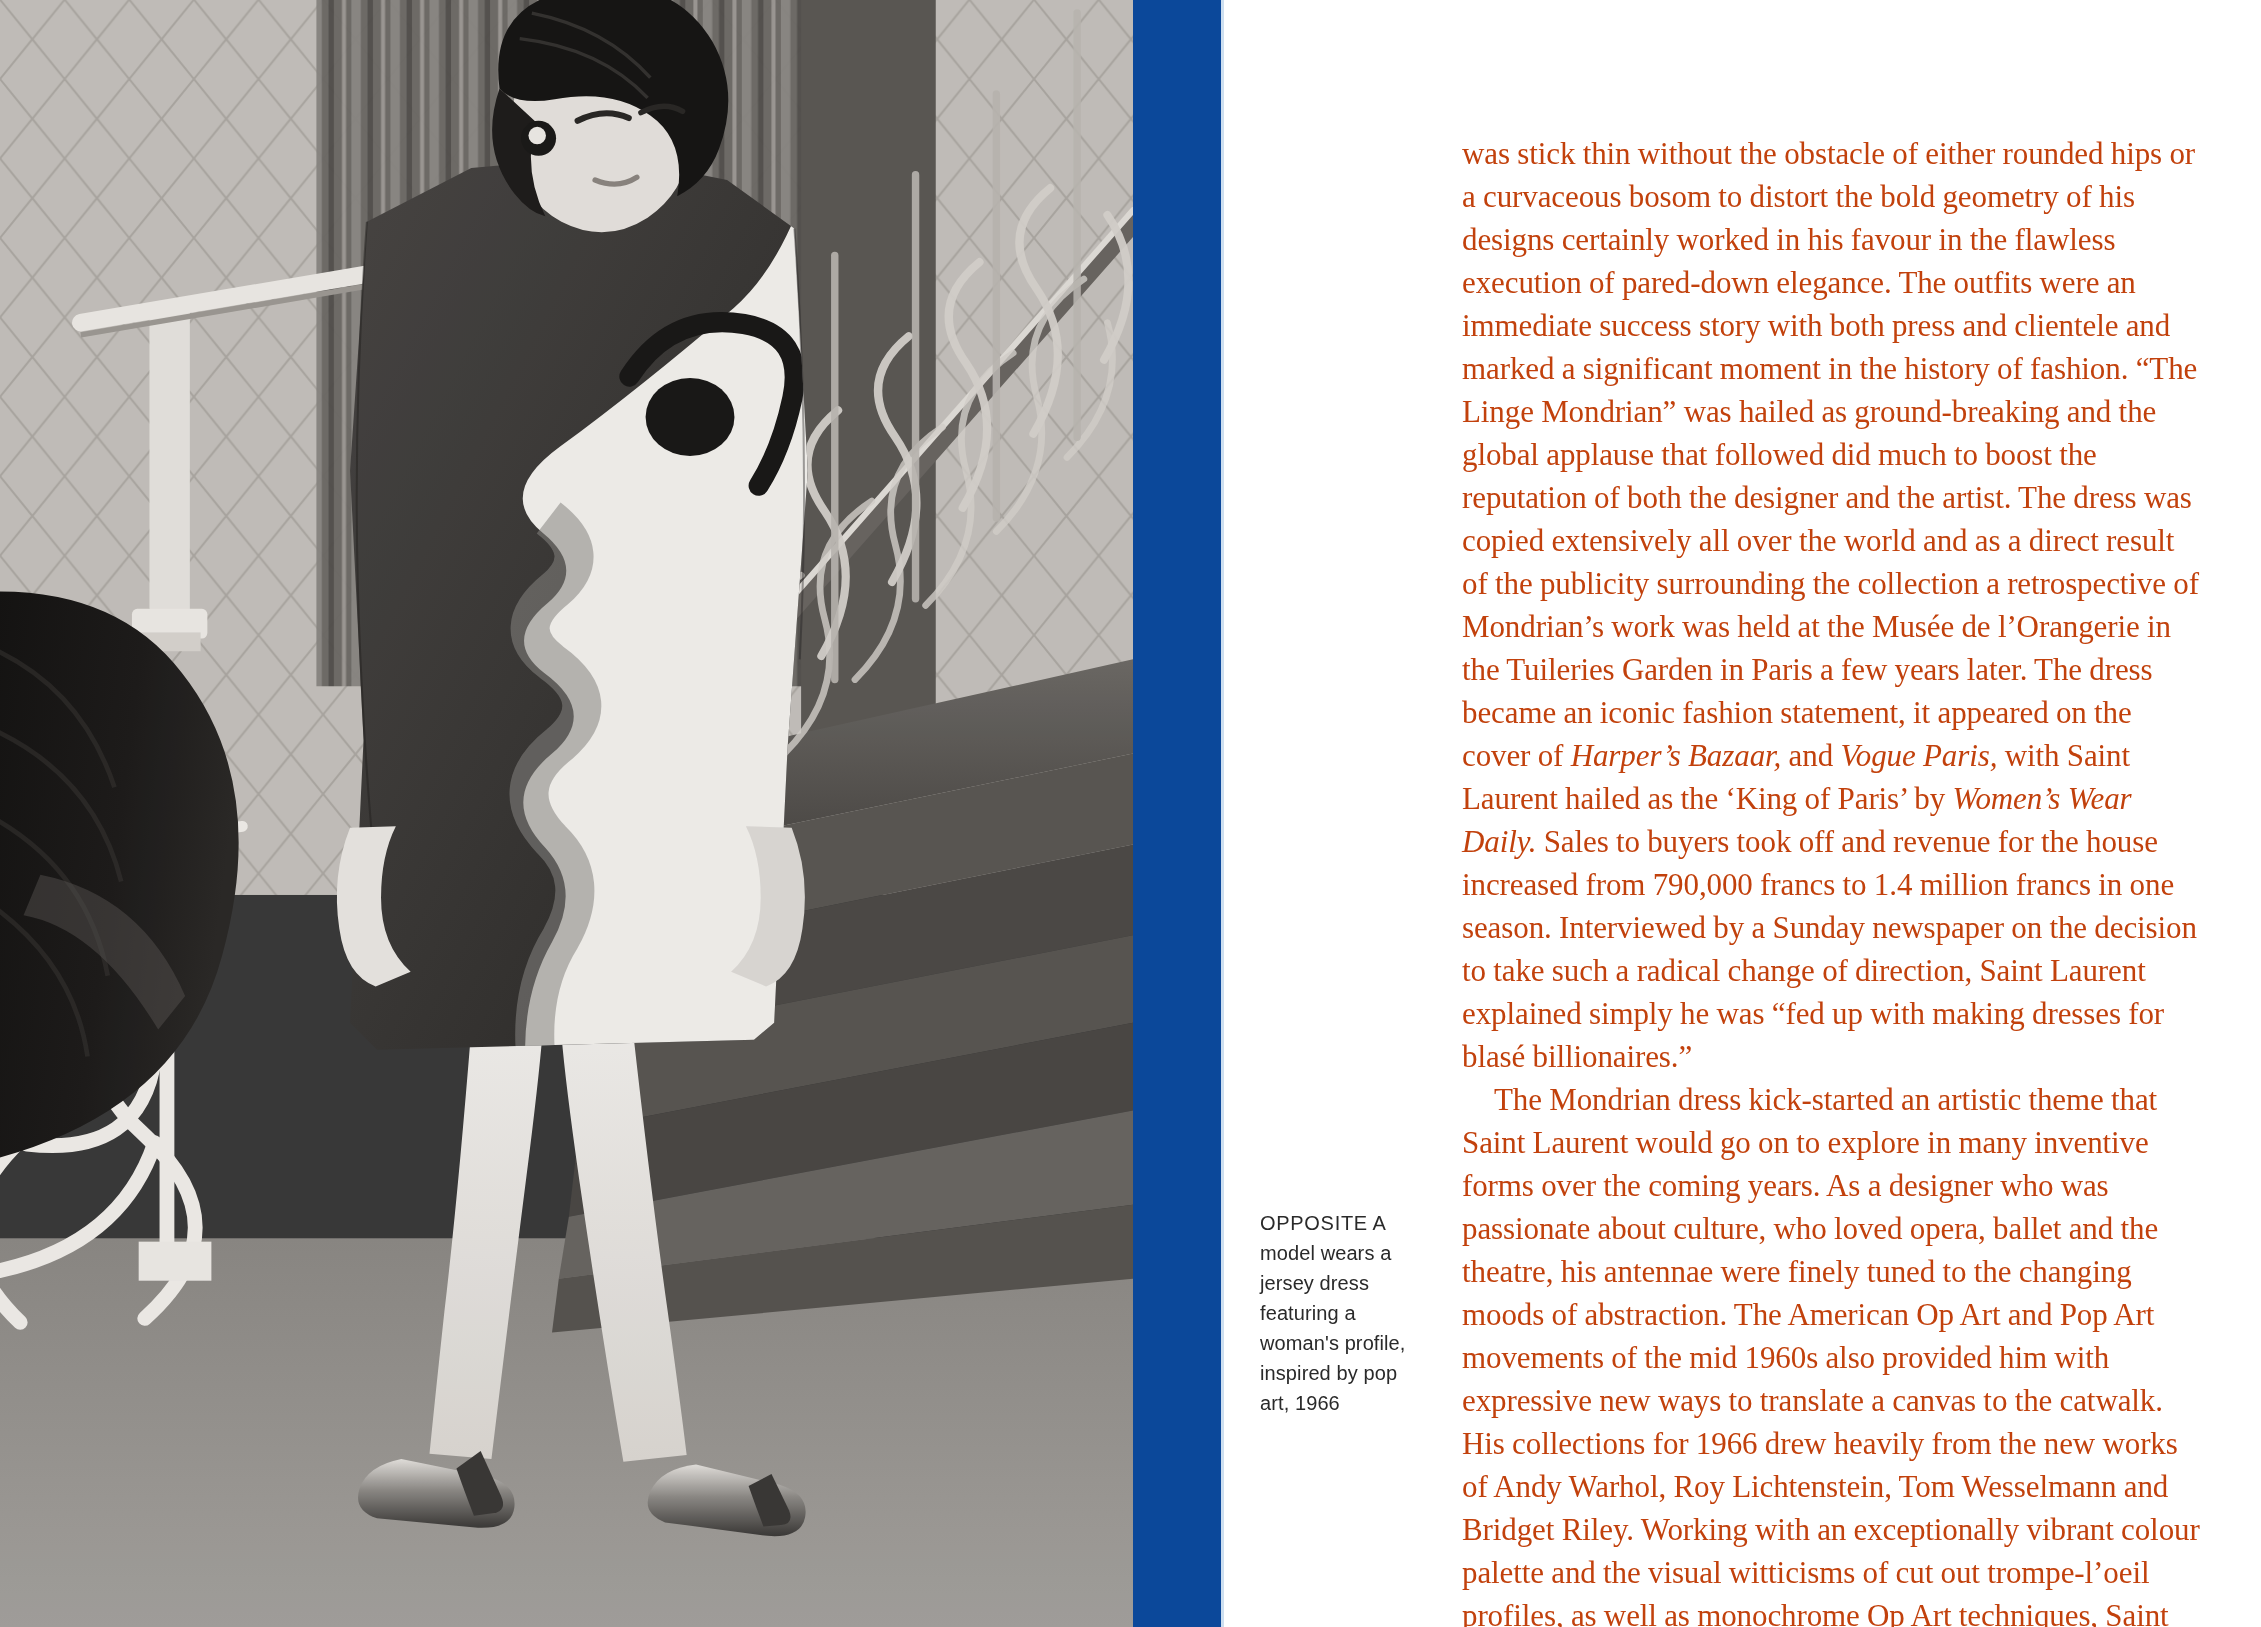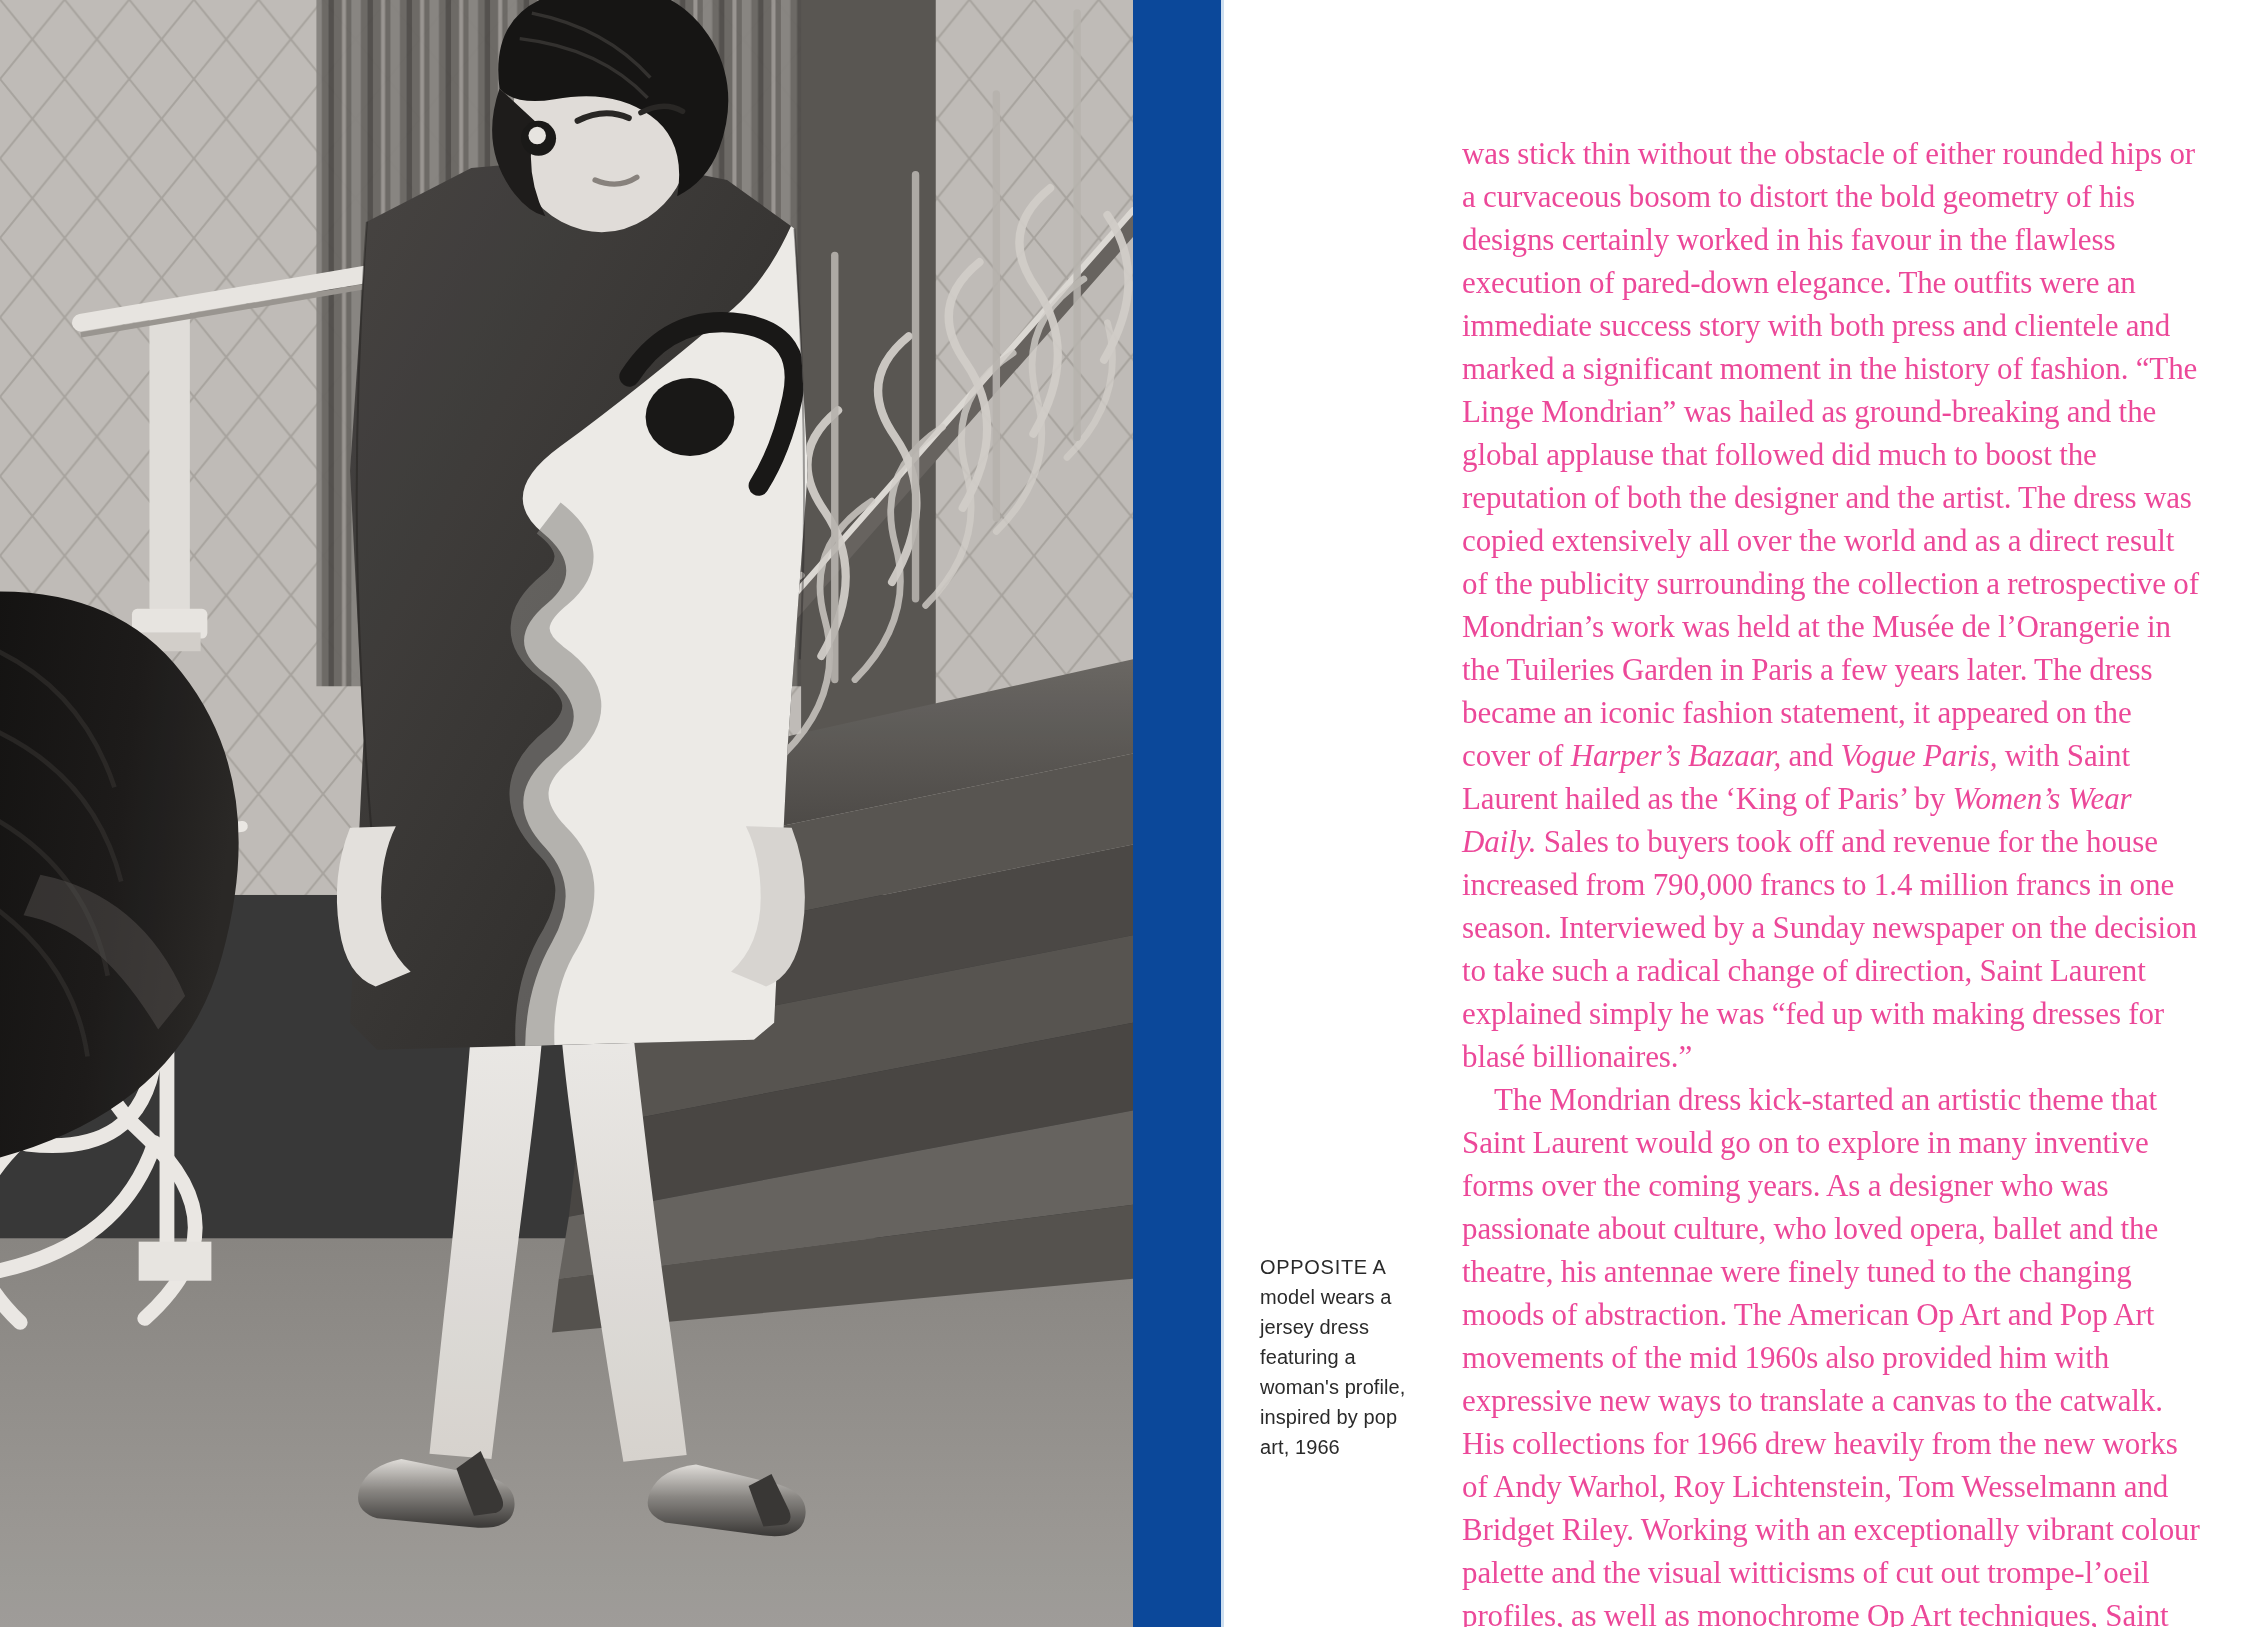--- a/index.html
+++ b/index.html
@@ -60,21 +60,21 @@
     top: 0;
     width: 1037px;
     height: 1627px;
     background: #ffffff;
   }
 
   
   .caption {
     position: absolute;
     left: 36px;
-    top: 1252px;
+    top: 1208px;
     width: 168px;
     font-family: "Liberation Sans", sans-serif;
     font-size: 20px;
     line-height: 30px;
     color: #2a2a2a;
     letter-spacing: 0.1px;
   }
   .caption .lead {
     letter-spacing: 0.7px;
   }
@@ -84,21 +84,21 @@
     position: absolute;
     left: 238px;
     top: 132px;
     width: 744px;
   }
   .body-col p {
     margin: 0;
     font-family: "Liberation Serif", serif;
     font-size: 31px;
     line-height: 43px;
-    color: #ec4899;
+    color: #c2410c;
     text-align: left;
     letter-spacing: -0.1px;
     word-spacing: -0.3px;
   }
   .body-col p + p {
     text-indent: 32px;
   }
   .body-col em { font-style: italic; }
 
   

